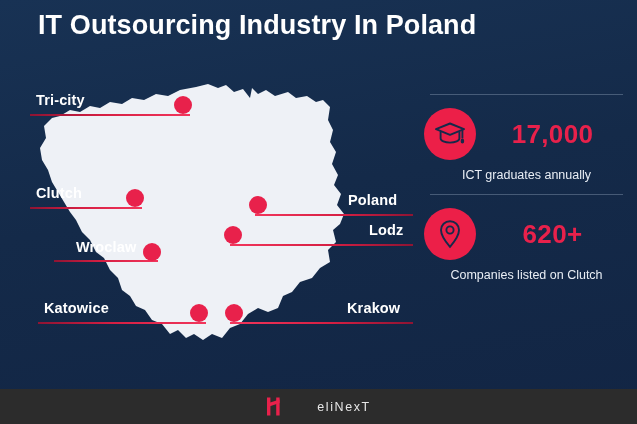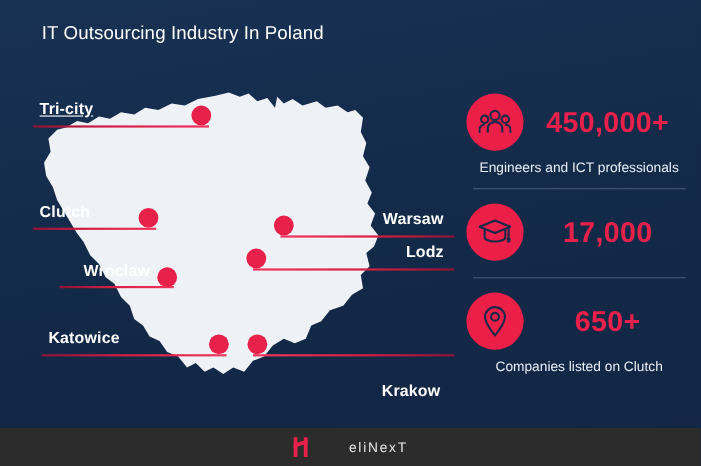--- a/index.html
+++ b/index.html
@@ -12,22 +12,22 @@
   }
   #poster {
     position:absolute; left:0; top:0;
     width:637px; height:424px;
     background: linear-gradient(170deg, #183254 0%, #142a49 45%, #122544 100%);
     overflow:hidden;
   }
 
   
   #title {
-    position:absolute; left:38px; top:20px;
-    font-size:17px; font-weight:normal; color:#ffffff;
+    position:absolute; left:38px; top:10px;
+    font-size:27px; font-weight:bold; color:#ffffff;
     letter-spacing:0.1px; white-space:nowrap;
   }
 
   
   #map-stage {
     position:absolute; left:0px; top:72px;
     width:420px; height:300px;
   }
   #map-svg { position:absolute; left:0; top:0; }
 
@@ -113,21 +113,21 @@
         L 118,206 L 110,198 L 104,186 L 96,180 L 90,168
         L 82,160 L 76,148 L 70,140 L 64,130 L 58,120
         L 52,110 L 48,98 L 42,88 L 40,76 L 46,66
         L 44,54 L 52,46 L 60,44 L 70,38 L 80,40
         L 90,34 L 100,36 L 110,30 L 122,32 L 132,26
         L 144,28 L 156,22 L 168,24 L 180,18 Z
       "></path>
     </svg>
 
     <div class="callout left">
-      <div class="lbl" style="left:36px; top:20px;text-decoration:underline;">Tri-city</div>
+      <div class="lbl" style="left:36px; top:20px;">Tri-city</div>
       <div class="line" style="left:30px; top:42px; width:160px;"></div>
       <div class="dot" style="left:174px; top:24px; width:18px; height:18px;"></div>
     </div>
 
     <div class="callout left">
       <div class="lbl" style="left:36px; top:113px;">Clutch</div>
       <div class="line" style="left:30px; top:135px; width:112px;"></div>
       <div class="dot" style="left:126px; top:117px; width:18px; height:18px;"></div>
     </div>
 
@@ -137,84 +137,69 @@
       <div class="dot" style="left:143px; top:171px; width:18px; height:18px;"></div>
     </div>
 
     <div class="callout left">
       <div class="lbl" style="left:44px; top:228px;text-align:right;">Katowice</div>
       <div class="line" style="left:38px; top:250px; width:168px;"></div>
       <div class="dot" style="left:190px; top:232px; width:18px; height:18px;"></div>
     </div>
 
     <div class="callout right">
-      <div class="lbl" style="left:348px; top:120px;">Warsaw</div>
+      <div class="lbl" style="left:348px; top:120px;">Poland</div>
       <div class="line" style="left:255px; top:142px; width:158px;"></div>
       <div class="dot" style="left:249px; top:124px; width:18px; height:18px;"></div>
     </div>
 
     <div class="callout right">
       <div class="lbl" style="left:369px; top:150px;">Lodz</div>
       <div class="line" style="left:230px; top:172px; width:183px;"></div>
       <div class="dot" style="left:224px; top:154px; width:18px; height:18px;"></div>
     </div>
 
     <div class="callout right">
-      <div class="lbl" style="left:347px; top:228px;margin-top:48px;">Krakow</div>
+      <div class="lbl" style="left:347px; top:228px;">Krakow</div>
       <div class="line" style="left:230px; top:250px; width:183px;"></div>
       <div class="dot" style="left:225px; top:232px; width:18px; height:18px;"></div>
     </div>
   </div>
 
   <div id="stats">
 
-    <div class="stat">
-      <div class="stat-row">
-        <div class="stat-icon">
-          <svg width="30" height="26" viewBox="0 0 30 26" fill="none" stroke="#16294a" stroke-width="1.9">
-            <circle cx="15" cy="7" r="4.2"></circle>
-            <path d="M8.4 22.5v-3.6c0-3.5 2.9-6.1 6.6-6.1s6.6 2.6 6.6 6.1v3.6"></path>
-            <circle cx="5.6" cy="10.4" r="3.3"></circle>
-            <path d="M0.9 23v-3.1c0-2.6 2.1-4.6 4.7-4.6"></path>
-            <circle cx="24.4" cy="10.4" r="3.3"></circle>
-            <path d="M29.1 23v-3.1c0-2.6-2.1-4.6-4.7-4.6"></path>
-          </svg>
-        </div>
-        <div class="stat-value">450,000+</div>
-      </div>
-      <div class="stat-caption">Engineers and ICT professionals</div>
-    </div>
 
     <div class="divider"></div>
 
     <div class="stat">
       <div class="stat-row">
         <div class="stat-icon">
           <svg width="30" height="28" viewBox="0 0 30 28" fill="none" stroke="#16294a" stroke-width="1.9" stroke-linejoin="round">
             <path d="M15 3.5 L29 9.2 L15 14.9 L1 9.2 Z"></path>
             <path d="M5.6 11.4v7.2c0 2.2 4.2 4 9.4 4s9.4-1.8 9.4-4v-7.2"></path>
             <path d="M27.4 10.1v8.3"></path>
             <ellipse cx="27.4" cy="21" rx="1.8" ry="2.6" fill="#16294a" stroke="none"></ellipse>
           </svg>
         </div>
         <div class="stat-value">17,000</div>
       </div>
+      <div class="stat-caption">ICT graduates annually</div>
     </div>
 
     <div class="divider"></div>
 
     <div class="stat">
       <div class="stat-row">
         <div class="stat-icon">
           <svg width="24" height="30" viewBox="0 0 24 30" fill="none" stroke="#16294a" stroke-width="1.9">
             <path d="M12 2.2c-5 0-9 3.9-9 8.8 0 6.5 9 16.8 9 16.8s9-10.3 9-16.8c0-4.9-4-8.8-9-8.8z"></path>
             <circle cx="12" cy="11" r="3.6"></circle>
           </svg>
         </div>
-        <div class="stat-value">650+</div>
+        <div class="stat-value">620+</div>
       </div>
       <div class="stat-caption">Companies listed on Clutch</div>
     </div>
 
   </div>
 
   <div id="footer">
     <div id="logo">
       <svg width="15" height="19" viewBox="0 0 15 19">
         <rect x="1" y="0.5" width="3.4" height="18" fill="#e8214b"></rect>

